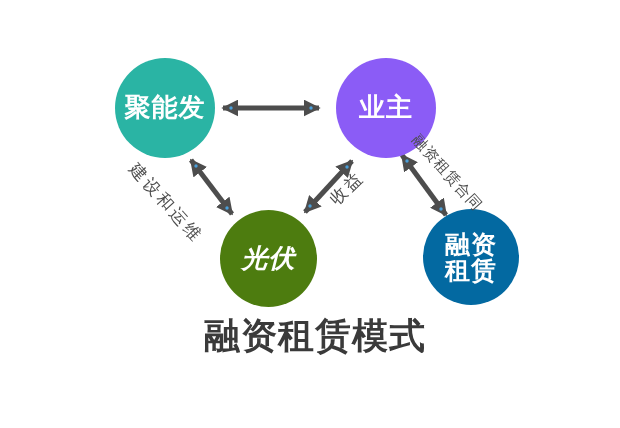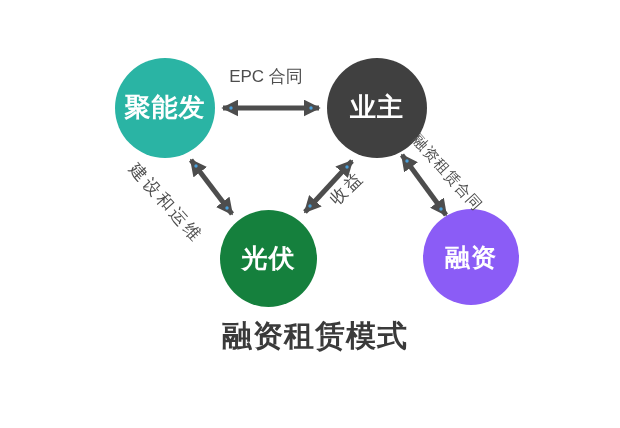--- a/index.html
+++ b/index.html
@@ -39,21 +39,21 @@
     white-space: nowrap;
     transform: translate(-50%, -50%);
   }
   .edge-label.rot-build   { transform: translate(-50%,-50%) rotate(48deg);  letter-spacing: 3px; }
   .edge-label.rot-revenue { transform: translate(-50%,-50%) rotate(-44deg); letter-spacing: 3px; }
   .edge-label.rot-lease   { transform: translate(-50%,-50%) rotate(48deg);  font-size: 15px; letter-spacing: 1px; }
 
   .title {
     position: absolute;
     transform: translate(-50%, -50%);
-    font-size: 30px;
+    font-size: 36px;
     font-weight: bold;
     letter-spacing: 1px;
     color: #3a3a3a;
     white-space: nowrap;
   }
 </style>
 </head>
 <body>
 
 <div class="canvas">
@@ -79,33 +79,33 @@
       <circle class="endpoint-dot" cx="347" cy="167" r="1.7"></circle>
       <circle class="endpoint-dot" cx="407" cy="161" r="1.7"></circle>
       <circle class="endpoint-dot" cx="441" cy="209" r="1.7"></circle>
     </g>
   </svg>
 
   <div class="node" style="left: 115px; top: 58px; width: 100px; height: 100px; background: rgb(42, 180, 164);">
     <span>聚能发</span>
   </div>
 
-  <div class="node" style="left: 327px; top: 58px; width: 100px; height: 100px; background: #404040;">
+  <div class="node" style="left: 336px; top: 58px; width: 100px; height: 100px; background: #8b5cf6;">
     <span>业主</span>
   </div>
 
-  <div class="node" style="left: 220px; top: 210px; width: 97px; height: 97px; background: #15803d;">
+  <div class="node" style="left: 220px; top: 210px; width: 97px; height: 97px; background: #4d7c0f; font-style: italic;">
     <span>光伏</span>
   </div>
 
-  <div class="node" style="left: 423px; top: 209px; width: 96px; height: 96px; font-size: 25px; background: #8b5cf6;">
+  <div class="node" style="left: 423px; top: 209px; width: 96px; height: 96px; font-size: 25px; background: #0369a1;">
     <span>融资</span>
+    <span>租赁</span>
   </div>
 
-  <div class="edge-label" style="left: 266px; top: 76px; color: rgb(77, 77, 77);">EPC 合同</div>
 
   <div class="edge-label rot-build" style="left: 166px; top: 203px; color: rgb(77, 77, 77);">建设和运维</div>
 
   <div class="edge-label rot-revenue" style="left: 347px; top: 188px; color: rgb(77, 77, 77);">收益</div>
 
   <div class="edge-label rot-lease" style="left: 447px; top: 173px; color: rgb(77, 77, 77);">融资租赁合同</div>
 
   <div class="title" style="left: 315px; top: 336px; color: rgb(58, 58, 58);">融资租赁模式</div>
 
 </div>

